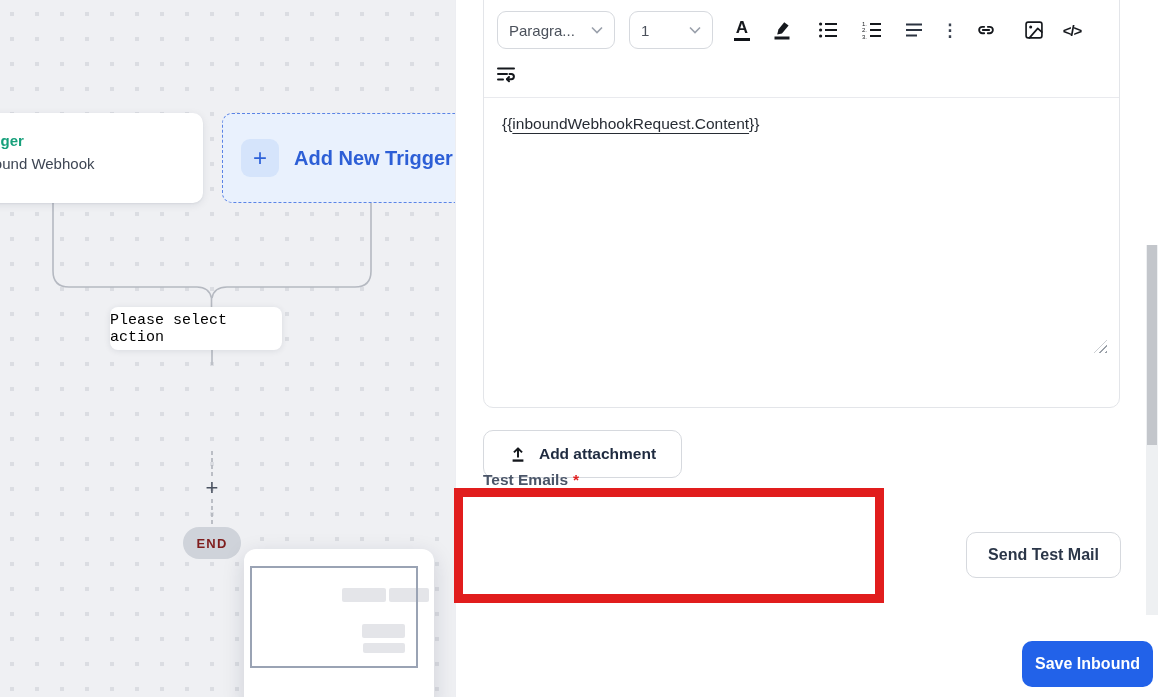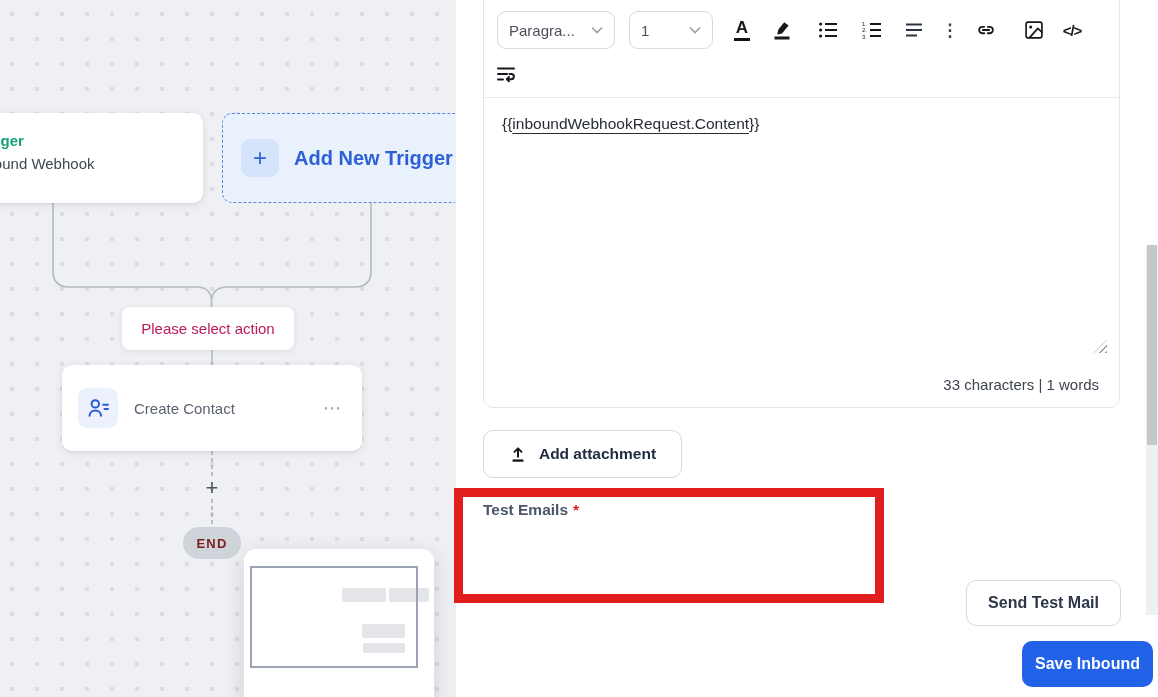--- a/index.html
+++ b/index.html
@@ -17,23 +17,23 @@
     box-shadow:0 2px 8px rgba(25,35,60,.09), 0 1px 2px rgba(25,35,60,.06); }
   .trigger-card { left:-51px; top:113px; width:254px; height:90px; padding:19px 0 0 24px; }
   .trigger-title { color:#17a07b; font-size:15px; font-weight:700; }
   .trigger-sub { color:#3e4654; font-size:15px; margin-top:6px; }
   .add-trigger { position:absolute; left:222px; top:113px; width:252px; height:90px;
     background:#e9f1fd; border:1.5px dashed #5b84e6; border-radius:10px;
     display:flex; align-items:center; gap:15px; padding-left:18px; cursor:pointer; }
   .plus-tile { width:38px; height:38px; border-radius:9px; background:#d5e4fb; color:#2e62d9;
     font-size:24px; line-height:1; display:flex; align-items:center; justify-content:center; }
   .add-trigger-label { color:#2d5fd6; font-size:20px; font-weight:600; }
-  .select-action { position:absolute; left:122px; top:307px; width:172px; height:43px;
+  .select-action { position:absolute; left:110px; top:307px; width:172px; height:43px;
     background:#fff; border-radius:8px; box-shadow:0 1px 6px rgba(25,35,60,.10);
-    display:flex; align-items:center; justify-content:center; font-size:15px; color:#be185d; }
+    display:flex; align-items:center; justify-content:center; font-size:15px; color:#000000;font-family:Liberation Mono, monospace; }
   .contact-card { left:62px; top:365px; width:300px; height:86px; display:flex; align-items:center; padding:0 16px; cursor:pointer; }
   .contact-icon-tile { width:40px; height:40px; border-radius:9px; background:#ecf1fd;
     display:flex; align-items:center; justify-content:center; }
   .contact-label { margin-left:16px; color:#5a6170; font-size:15px; flex:1; }
   .contact-menu { color:#9aa1ac; font-size:18px; letter-spacing:1px; cursor:pointer; padding:2px 4px; }
   .plus-node { position:absolute; left:201px; top:477px; width:22px; height:22px; text-align:center;
     color:#4a5260; font-size:22px; line-height:22px; cursor:pointer; }
   .end-badge { position:absolute; left:183px; top:527px; width:58px; height:32px; background:#cfd3da;
     border-radius:16px; color:#7f1d1d; font-size:13px; font-weight:700; letter-spacing:1.2px;
     display:flex; align-items:center; justify-content:center; }
@@ -73,29 +73,29 @@
     text-decoration-color:#e23b3b; text-decoration-thickness:1px; text-underline-offset:4px;text-decoration:underline; }
   .resize-handle { position:absolute; right:12px; bottom:8px; width:13px; height:13px;
     background:repeating-linear-gradient(135deg, transparent 0 3px, #9aa0a8 3px 4.6px);
     clip-path:polygon(100% 0, 100% 100%, 0 100%); cursor:nwse-resize; }
   .editor-footer { height:47px; display:flex; align-items:center; justify-content:flex-end;
     padding-right:20px; color:#3e4450; font-size:15px; }
   .attach-btn { position:absolute; left:28px; top:430px; width:199px; height:48px;
     border:1px solid #d6d9de; border-radius:10px; background:#fff; display:flex; align-items:center;
     justify-content:center; gap:12px; color:#1f2b40; font-size:15.5px; font-weight:600;
     font-family:inherit; cursor:pointer; }
-  .test-label { position:absolute; left:28px; top:501px; font-size:15.5px; color:#4a5568; font-weight:600; }
+  .test-label { position:absolute; left:28px; top:471px; font-size:15.5px; color:#4a5568; font-weight:600; }
   .req-mark { color:#e02020; margin-left:5px; }
   .email-input { position:absolute; left:28px; top:531px; width:382px; height:46px;
     border:1.5px solid #4172e3; border-radius:10px; padding:0 16px; font-size:16px; color:#3a4352;
     background:#fff; font-family:inherit; outline:none; }
   .ghost-btn { position:absolute; background:#fff; border:1px solid #d6d9de; border-radius:10px;
     font-size:16px; color:#2b3648; font-weight:600; display:flex; align-items:center;
     justify-content:center; font-family:inherit; cursor:pointer; }
-  .send-btn { left:511px; top:532px; width:155px; height:46px;margin-top:48px; }
+  .send-btn { left:511px; top:532px; width:155px; height:46px; }
   .cancel-btn { left:466px; top:641px; width:94px; height:46px; }
   .save-btn { position:absolute; left:567px; top:641px; width:131px; height:46px; background:#2262e9;
     border:none; border-radius:10px; color:#fff; font-size:16px; font-weight:700;
     display:flex; align-items:center; justify-content:center; font-family:inherit; cursor:pointer; }
   .scroll-track { position:absolute; left:1146px; top:245px; width:12px; height:370px; background:#eef0f2; }
   .scroll-thumb { position:absolute; left:1147px; top:245px; width:10px; height:200px; background:#c3c6cb; }
 
   
   .red-box { position:absolute; left:454px; top:488px; width:430px; height:115px;
     border:9px solid #e11d1d; z-index:40; pointer-events:none; }
@@ -124,32 +124,20 @@
 
     <div class="add-trigger">
       <span class="plus-tile">+</span>
       <span class="add-trigger-label">Add New Trigger</span>
     </div>
 
     <div class="select-action">
       <span>Please select action</span>
     </div>
 
-    <div class="node-card contact-card">
-      <span class="contact-icon-tile">
-        <svg class="stroke-ic" width="26" height="26" viewBox="0 0 24 24" style="color:#2b59d9; stroke-width:1.9;">
-          <circle cx="9.5" cy="8.2" r="3.4"></circle>
-          <path d="M4.2 19.2c0-3 2.4-4.9 5.3-4.9s5.3 1.9 5.3 4.9"></path>
-          <path d="M16.8 9h4.4"></path>
-            <path d="M18 13h3.2"></path>
-        </svg>
-      </span>
-      <span class="contact-label">Create Contact</span>
-      <span class="contact-menu">⋯</span>
-    </div>
 
     <div class="plus-node">+</div>
 
     <div class="end-badge">
       <span>END</span>
     </div>
 
     <div class="preview-card">
       <div class="pv-block pv-b1"></div>
       <div class="pv-block pv-b2"></div>
@@ -239,23 +227,20 @@
             </svg>
           </button>
         </div>
       </div>
 
       <div class="editor-body">
         <span>{{</span><span class="token-wavy">inboundWebhookRequest.Content</span><span>}}</span>
         <div class="resize-handle"></div>
       </div>
 
-      <div class="editor-footer">
-        <span>33 characters | 1 words</span>
-      </div>
     </div>
 
     <button class="attach-btn">
       <svg width="18" height="18" viewBox="0 0 20 20">
         <path d="M10 14V4.5" stroke="#15181d" stroke-width="2.2" fill="none"></path>
         <path d="M5.5 8.2 10 3.7l4.5 4.5" stroke="#15181d" stroke-width="2.2" fill="none" stroke-linejoin="round"></path>
         <rect x="4" y="16" width="12" height="2.6" fill="#15181d"></rect>
       </svg>
       <span>Add attachment</span>
     </button>

